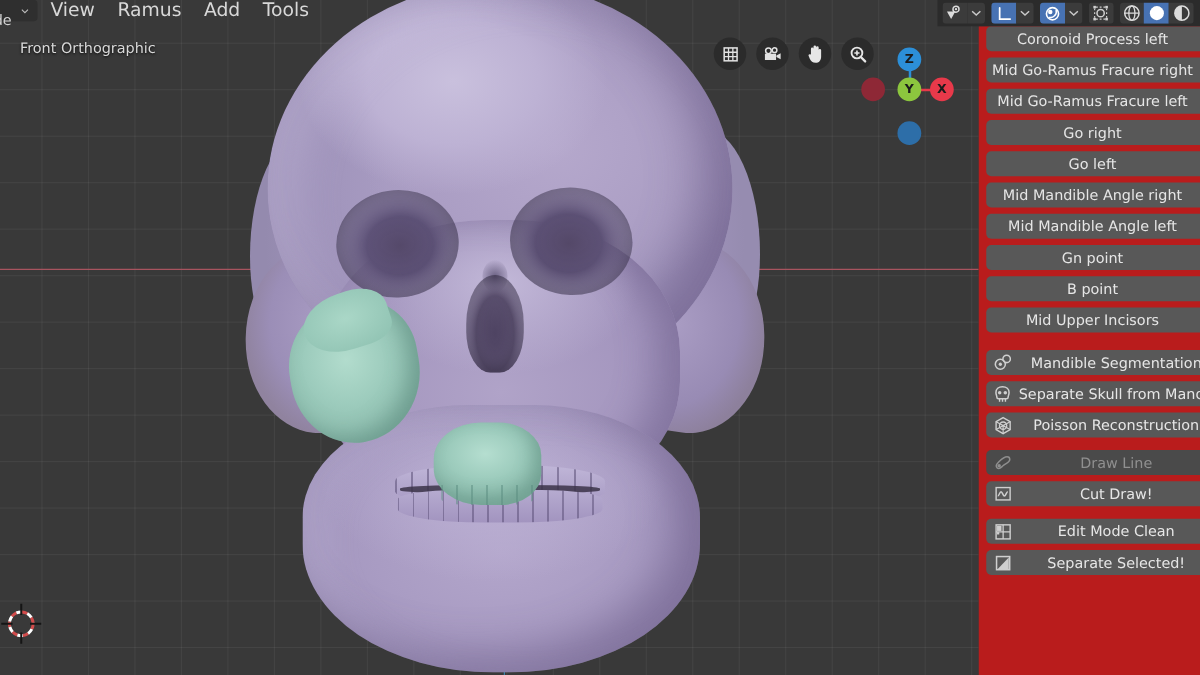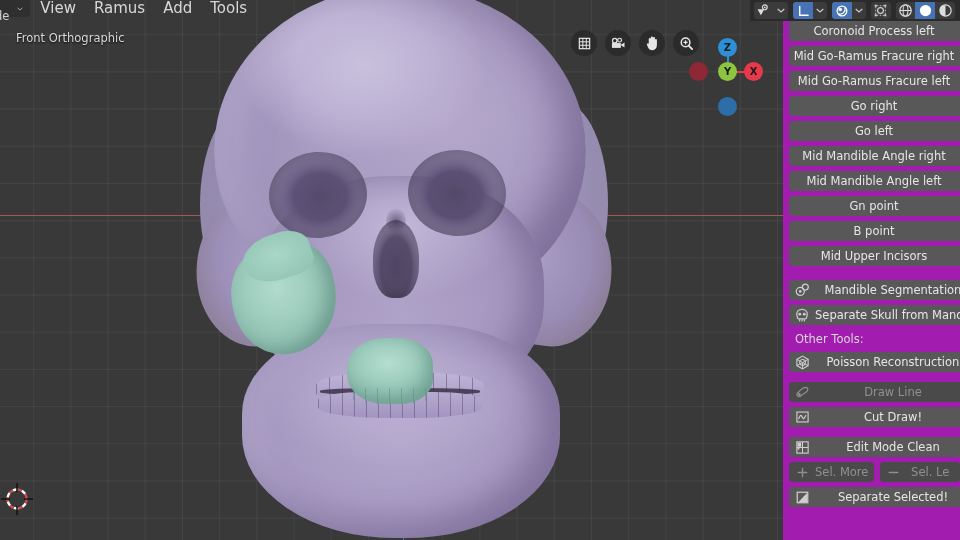--- a/index.html
+++ b/index.html
@@ -142,21 +142,21 @@
   .hgrp{display:flex;align-items:center;height:17px;border-radius:3px;
         overflow:hidden;margin-right:5px;}
   .hbtn{width:21px;height:17px;display:flex;align-items:center;justify-content:center;
         background:#464646;color:#dcdcdc;}
   .hbtn.on{background:#4772b3;color:#fff;}
   .hbtn.caret{width:15px;background:#3b3b3b;color:#c9c9c9;font-size:8px;}
   .hbtn.plain{background:#3b3b3b;}
 
   
   #sidebar{position:absolute;right:0;top:21px;width:177px;height:519px;
-     background:#a21caf;overflow:hidden;padding:0;box-sizing:border-box;z-index:4;}
+     background:#b91c1c;overflow:hidden;padding:0;box-sizing:border-box;z-index:4;}
   .sb-row{position:relative;margin:0 0 5px 6px;height:20px;width:186px;
      background:#585858;border-radius:4px;display:flex;align-items:center;
      box-sizing:border-box;}
   .sb-row .txt{flex:1;text-align:center;color:#e6e6e6;font-size:11.5px;
      white-space:nowrap;padding-right:16px;}
   .sb-row.icon .txt{padding-right:4px;}
   .sb-row .ico{width:26px;height:20px;display:flex;align-items:center;
      justify-content:center;color:#cfcfcf;flex:none;}
   .sb-row.dim{background:#4a4a4a;}
   .sb-row.dim .txt{color:#909090;}
@@ -401,21 +401,20 @@
         <svg width="16" height="15" viewBox="0 0 17 16">
           <path d="M8.5 1.4c3.4 0 5.6 2.2 5.6 5 0 1.8-.8 2.9-.8 4.1 0 .7-.6 1.2-1.4 1.2H5.1c-.8 0-1.4-.5-1.4-1.2 0-1.2-.8-2.3-.8-4.1 0-2.8 2.2-5 5.6-5z" fill="none" stroke="currentColor" stroke-width="1.3"></path>
           <circle cx="6.1" cy="6.6" r="1.5" fill="currentColor"></circle>
           <circle cx="10.9" cy="6.6" r="1.5" fill="currentColor"></circle>
           <path d="M6 12v2.3M8.5 12v2.3M11 12v2.3" stroke="currentColor" stroke-width="1.2"></path>
         </svg>
       </span>
       <span class="txt">Separate Skull from Mandible</span>
     </div>
 
-    <div class="sb-label">Other Tools:</div>
 
     <div class="sb-row icon">
       <span class="ico">
         <svg width="15" height="15" viewBox="0 0 16 16">
           <path d="M8 1.2l6 3.5v6.6L8 14.8 2 11.3V4.7z" fill="none" stroke="currentColor" stroke-width="1.2"></path>
           <circle cx="8" cy="8" r="3.1" fill="none" stroke="currentColor" stroke-width="1.1"></circle>
           <path d="M2 4.7l6 3.3 6-3.3M8 8v6.8M2 11.3l6-3.3 6 3.3" stroke="currentColor" stroke-width="1" fill="none"></path>
         </svg>
       </span>
       <span class="txt">Poisson Reconstruction</span>
@@ -451,38 +450,20 @@
           <rect x="2" y="2" width="12" height="12" fill="none" stroke="currentColor" stroke-width="1.2"></rect>
           <rect x="2.8" y="2.8" width="3.8" height="4.4" fill="currentColor"></rect>
           <rect x="2.8" y="8.2" width="1.9" height="2" fill="currentColor"></rect>
           <line x1="8" y1="2" x2="8" y2="14" stroke="currentColor" stroke-width="1.1"></line>
           <line x1="2" y1="8" x2="14" y2="8" stroke="currentColor" stroke-width="1.1"></line>
         </svg>
       </span>
       <span class="txt">Edit Mode Clean</span>
     </div>
 
-    <div class="sb-pair">
-      <div class="sb-row icon dim">
-        <span class="ico">
-          <svg width="13" height="13" viewBox="0 0 14 14">
-            <path d="M7 2.4v9.2M2.4 7h9.2" stroke="currentColor" stroke-width="1.5" stroke-linecap="round"></path>
-          </svg>
-        </span>
-        <span class="txt">Sel. More</span>
-      </div>
-      <div class="sb-row icon dim">
-        <span class="ico">
-          <svg width="13" height="13" viewBox="0 0 14 14">
-            <path d="M2.4 7h9.2" stroke="currentColor" stroke-width="1.5" stroke-linecap="round"></path>
-          </svg>
-        </span>
-        <span class="txt">Sel. Le</span>
-      </div>
-    </div>
 
     <div class="sb-row icon">
       <span class="ico">
         <svg width="15" height="15" viewBox="0 0 16 16">
           <rect x="2.4" y="2.4" width="11.2" height="11.2" fill="none" stroke="currentColor" stroke-width="1.3"></rect>
           <path d="M3.2 13.2L12.8 3.2v9.9z" fill="currentColor"></path>
         </svg>
       </span>
       <span class="txt">Separate Selected!</span>
     </div>

